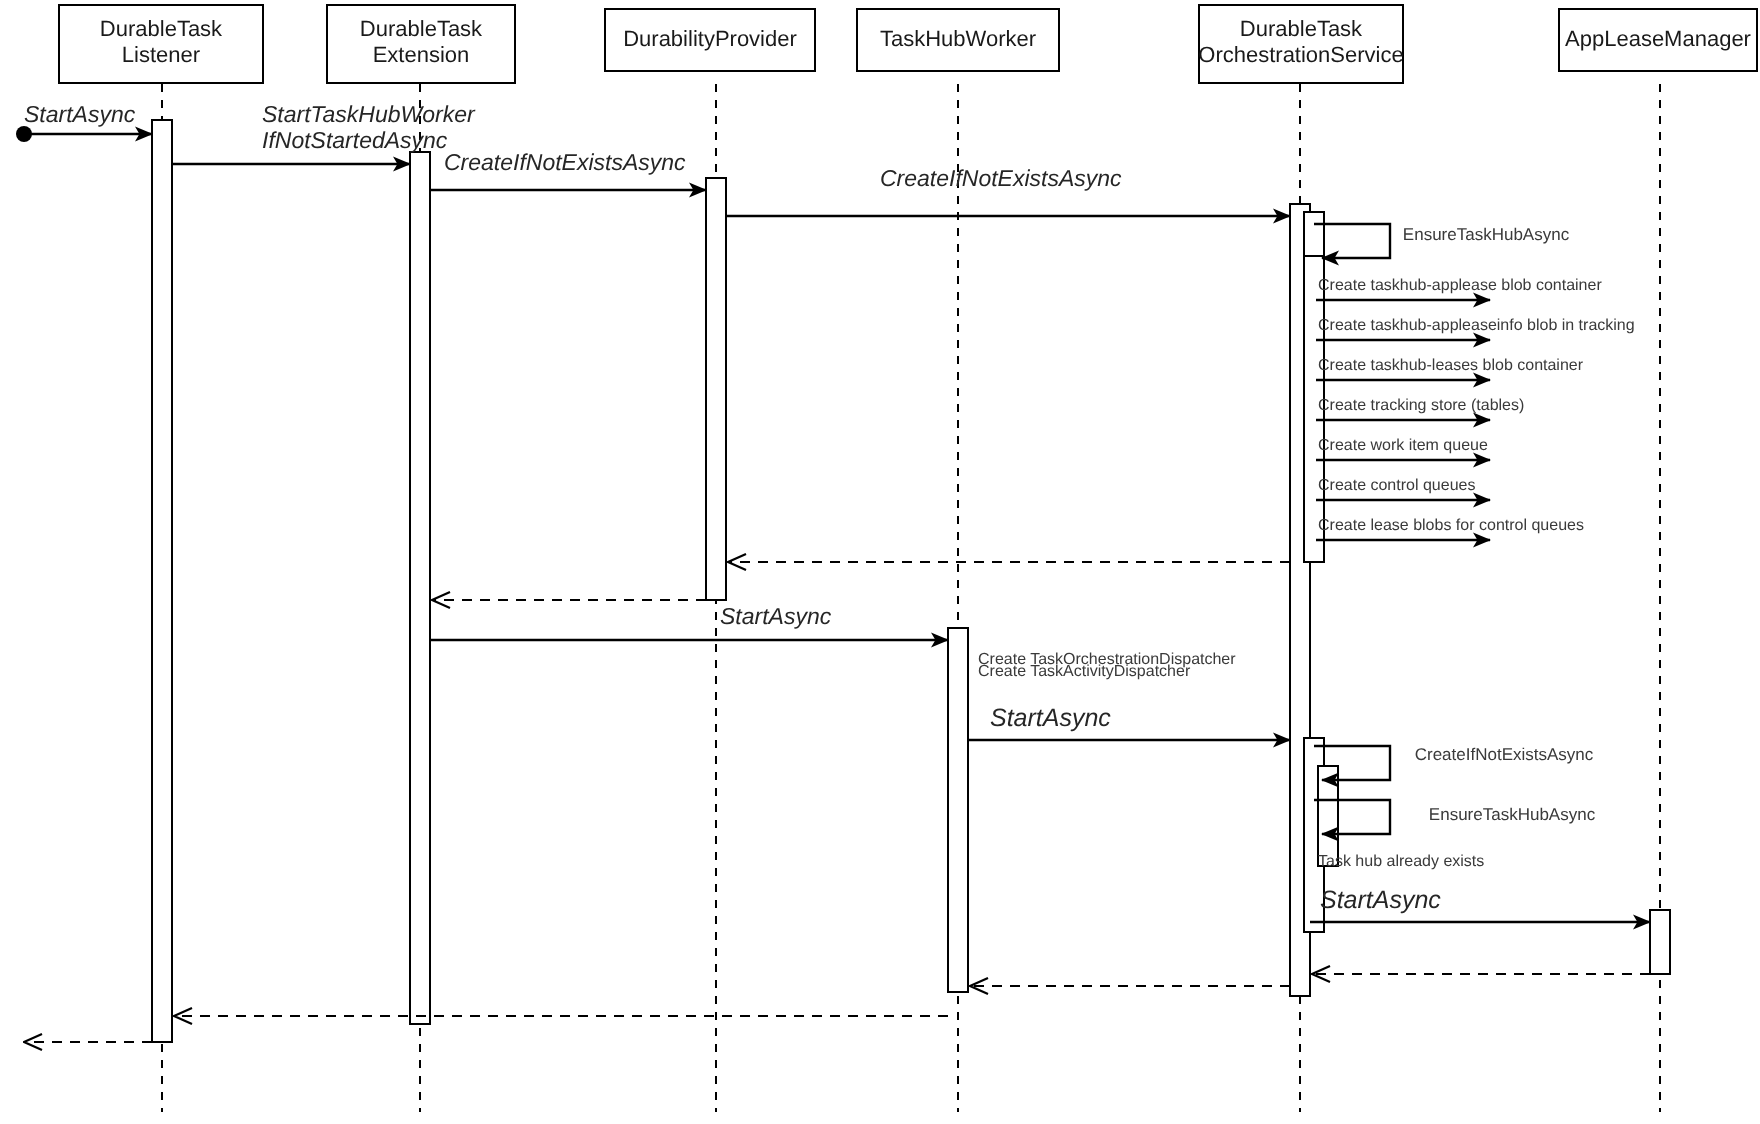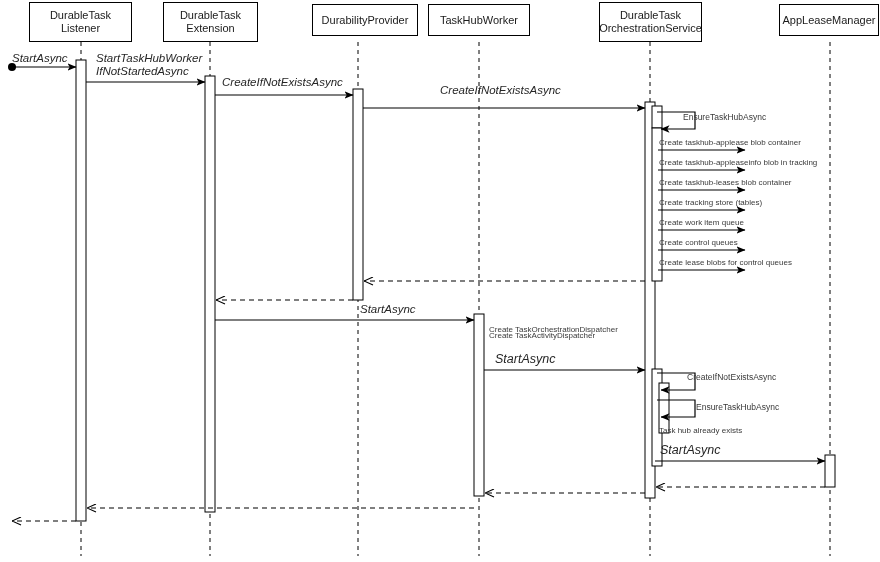--- a/index.html
+++ b/index.html
@@ -7,23 +7,23 @@
        font-family:"Liberation Sans","DejaVu Sans",sans-serif;color:#000;}
   #diagram{position:absolute;left:0;top:0;width:880px;height:562px;}
   .lbl{position:absolute;color:#262626;white-space:nowrap;}
   .lifeline-name{
       position:absolute;border:1px solid #000;background:#fff;
       display:flex;align-items:center;justify-content:center;
       text-align:center;line-height:1.15;box-sizing:border-box;
       font-size:11px;color:#1a1a1a;
   }
   .msg-label{font-size:11.5px;text-align:left;font-style:italic;}
-  .note-label{font-size:8px;color:#3a3a3a;}
+  .note-label{font-size:8px;color:#3a3a3a;text-align:center;}
   .big-label{font-size:12.5px;}
-  .two-line{line-height:1.15;}
+  .two-line{line-height:1.15;margin-left:35px;}
 </style>
 </head>
 <body>
 
 <div id="diagram">
   <svg id="svg-layer" width="880" height="562" style="position:absolute;left:0;top:0;">
     <defs>
       <marker id="arrow-solid" markerWidth="9" markerHeight="8" refX="8.5" refY="4" orient="auto" markerUnits="userSpaceOnUse">
         <path d="M0,0.3 L9,4 L0,7.7 L2.2,4 Z" fill="#000"></path>
       </marker>
@@ -86,21 +86,21 @@
           <div>DurableTask</div>
           <div>Listener</div>
         </div>
       </div>
       <div class="lifeline-name" style="left: 163px; top: 2px; width: 95px; height: 40px;">
         <div>
           <div>DurableTask</div>
           <div>Extension</div>
         </div>
       </div>
-      <div class="lifeline-name" style="left: 312px; top: 4px; width: 106px; height: 32px; text-align: right;">
+      <div class="lifeline-name" style="left: 302px; top: 4px; width: 106px; height: 32px; text-align: right;">
         <div>DurabilityProvider</div>
       </div>
       <div class="lifeline-name" style="left: 428px; top: 4px; width: 102px; height: 32px;">
         <div>TaskHubWorker</div>
       </div>
       <div class="lifeline-name" style="left: 599px; top: 2px; width: 103px; height: 40px;">
         <div>
           <div>DurableTask</div>
           <div>OrchestrationService</div>
         </div>

